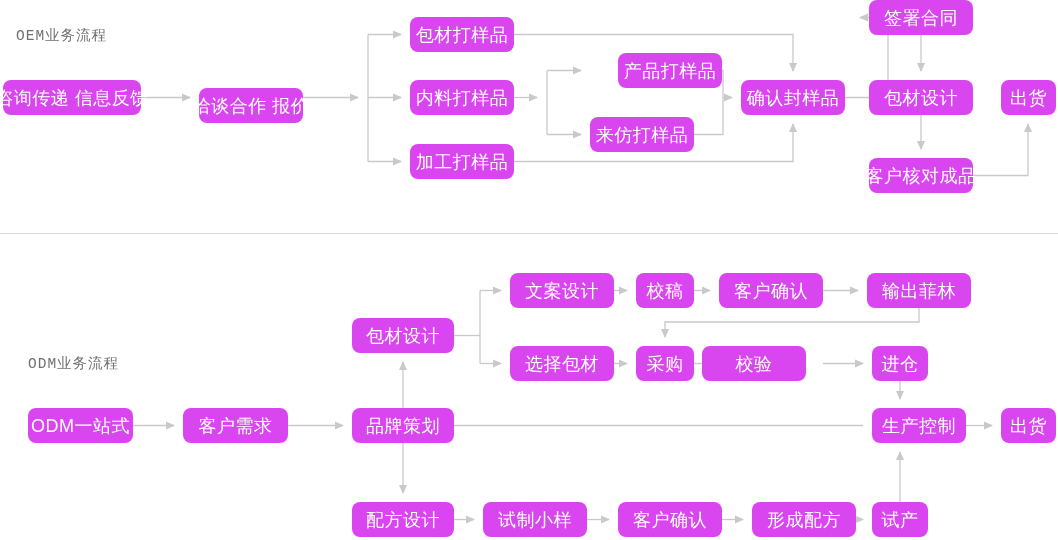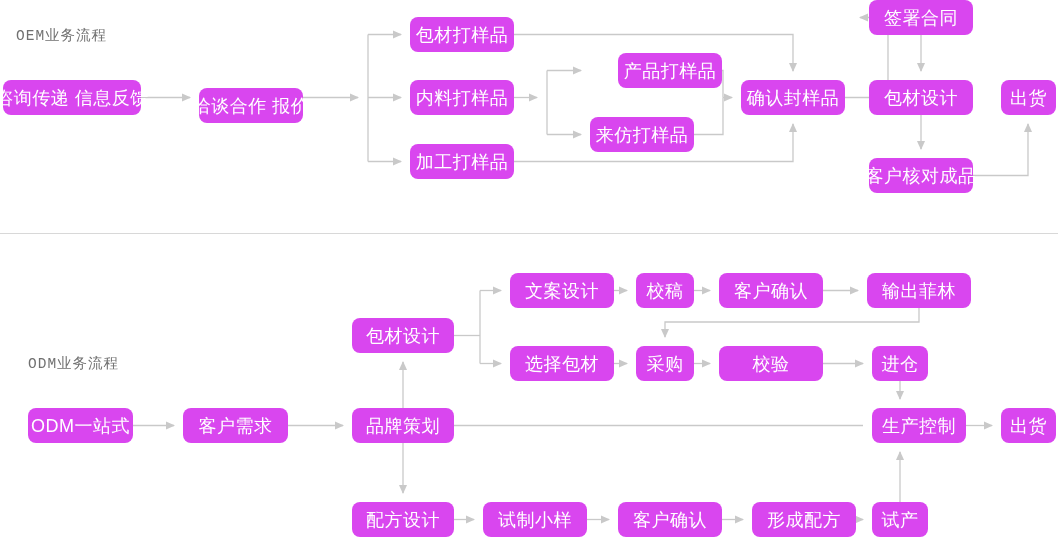--- a/index.html
+++ b/index.html
@@ -165,21 +165,21 @@
   <div class="node" style="left:28px;  top:408px; width:105px; height:35px">ODM一站式</div>
   <div class="node" style="left:183px; top:408px; width:105px; height:35px">客户需求</div>
   <div class="node" style="left:352px; top:408px; width:102px; height:35px">品牌策划</div>
   <div class="node" style="left:352px; top:318px; width:102px; height:35px">包材设计</div>
   <div class="node" style="left:510px; top:273px; width:104px; height:35px">文案设计</div>
   <div class="node" style="left:636px; top:273px; width:58px;  height:35px">校稿</div>
   <div class="node" style="left:719px; top:273px; width:104px; height:35px">客户确认</div>
   <div class="node" style="left:867px; top:273px; width:104px; height:35px">输出菲林</div>
   <div class="node" style="left:510px; top:346px; width:104px; height:35px">选择包材</div>
   <div class="node" style="left:636px; top:346px; width:58px;  height:35px">采购</div>
-  <div class="node" style="left:719px; top:346px; width:104px; height:35px">校验</div>
+  <div class="node" style="left:702px; top:346px; width:104px; height:35px">校验</div>
   <div class="node" style="left:872px; top:346px; width:56px;  height:35px">进仓</div>
   <div class="node" style="left:872px; top:408px; width:94px;  height:35px">生产控制</div>
   <div class="node" style="left:1001px;top:408px; width:55px;  height:35px">出货</div>
   <div class="node" style="left:352px; top:502px; width:102px; height:35px">配方设计</div>
   <div class="node" style="left:483px; top:502px; width:104px; height:35px">试制小样</div>
   <div class="node" style="left:618px; top:502px; width:104px; height:35px">客户确认</div>
   <div class="node" style="left:752px; top:502px; width:104px; height:35px">形成配方</div>
   <div class="node" style="left:872px; top:502px; width:56px;  height:35px">试产</div>
 
 </div>

